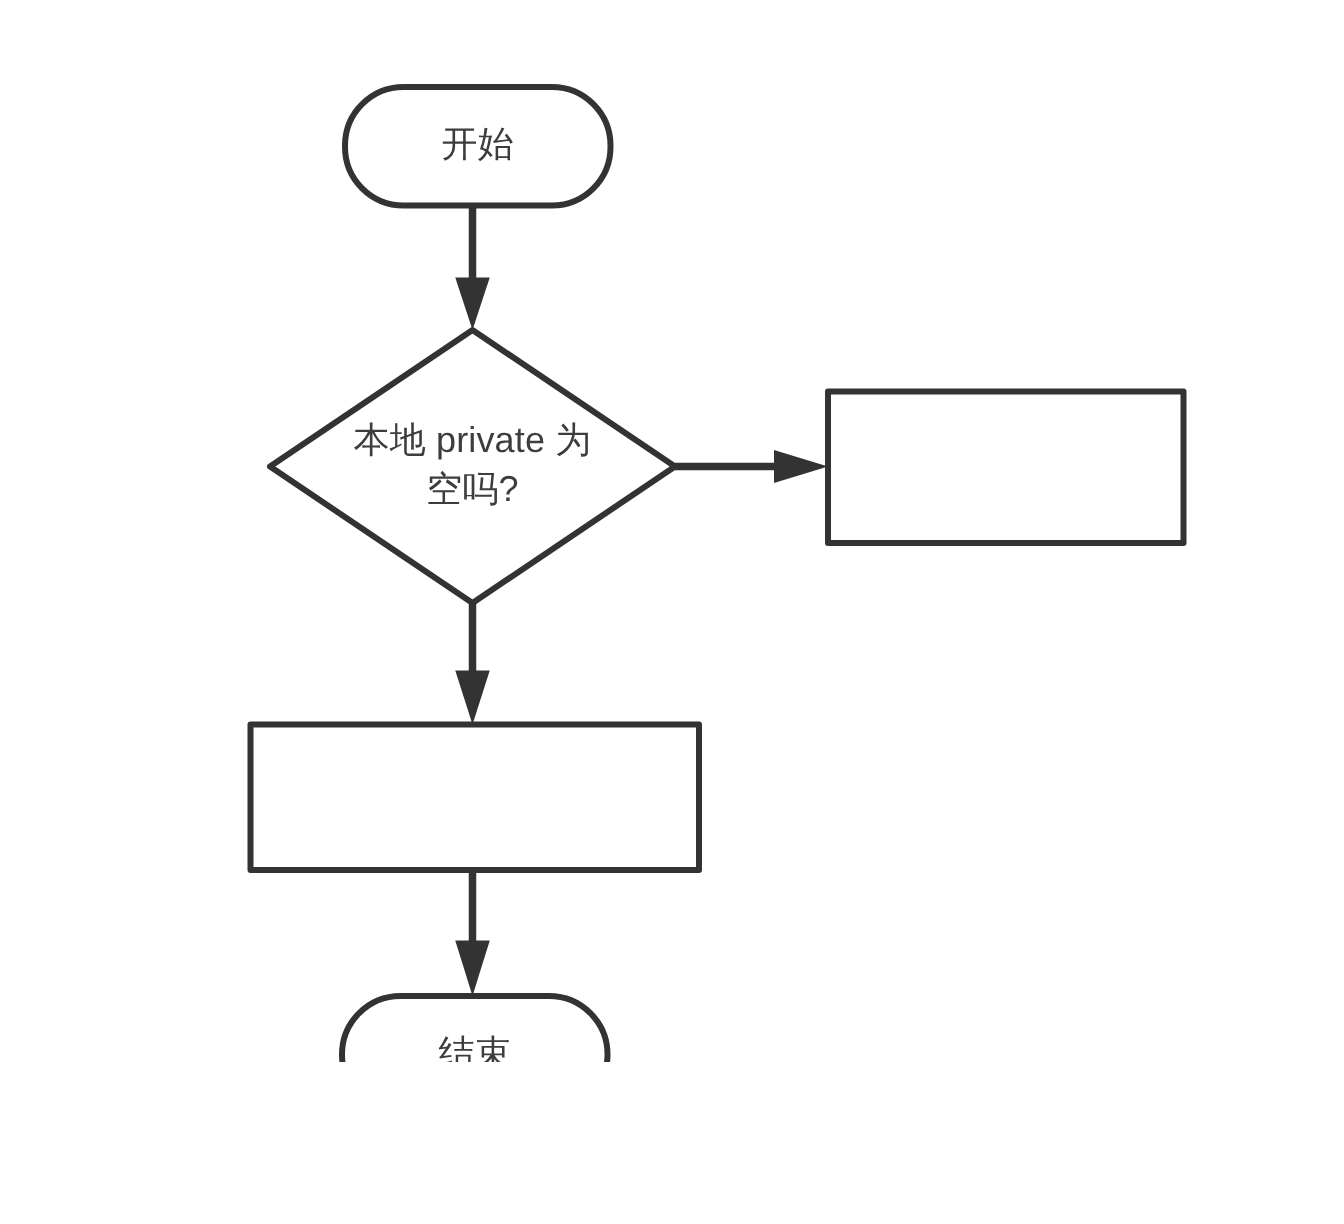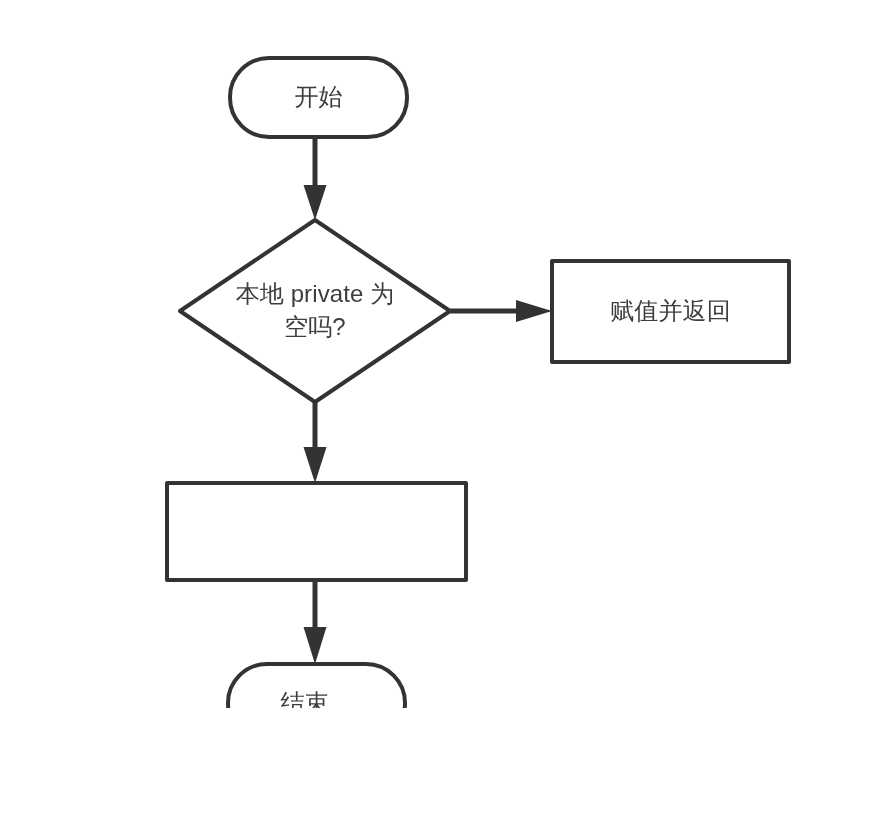--- a/index.html
+++ b/index.html
@@ -52,21 +52,21 @@
     font-size: 24px;
     line-height: 1.36;
     white-space: pre;
     letter-spacing: 0.1px;
     pointer-events: none;
   }
   .label-start  { left: 230px; top:  58px; width: 177px; height:  79px; }
   .label-decision { left: 180px; top: 255px; width: 270px; height: 112px; }
   .label-assign { left: 552px; top: 261px; width: 237px; height: 101px; }
   .label-push   { left: 167px; top: 483px; width: 299px; height:  97px; }
-  .label-end    { left: 216px; top: 664px; width: 177px; height:  78px; text-align: right; }
+  .label-end    { left: 228px; top: 664px; width: 177px; height:  78px; text-align: right; }
 </style>
 </head>
 <body>
 
 <div id="flow-canvas">
 
   <svg class="flow-svg" viewBox="0 0 896 816" xmlns="http://www.w3.org/2000/svg">
 
     <g>
       <line class="edge-line" x1="315" y1="137" x2="315" y2="188"></line>
@@ -97,18 +97,17 @@
     <rect class="node-shape" x="167" y="483" width="299" height="97"></rect>
 
     <rect class="node-shape" x="228" y="664" width="177" height="78" rx="39" ry="39"></rect>
   </svg>
 
   <div class="node-label label-start">开始</div>
 
   <div class="node-label label-decision">本地 private 为
 空吗?</div>
 
-  <div class="node-label label-assign">赋值并返回</div>
 
 
   <div class="node-label label-end">结束</div>
 
 </div>
 
 </body></html>

